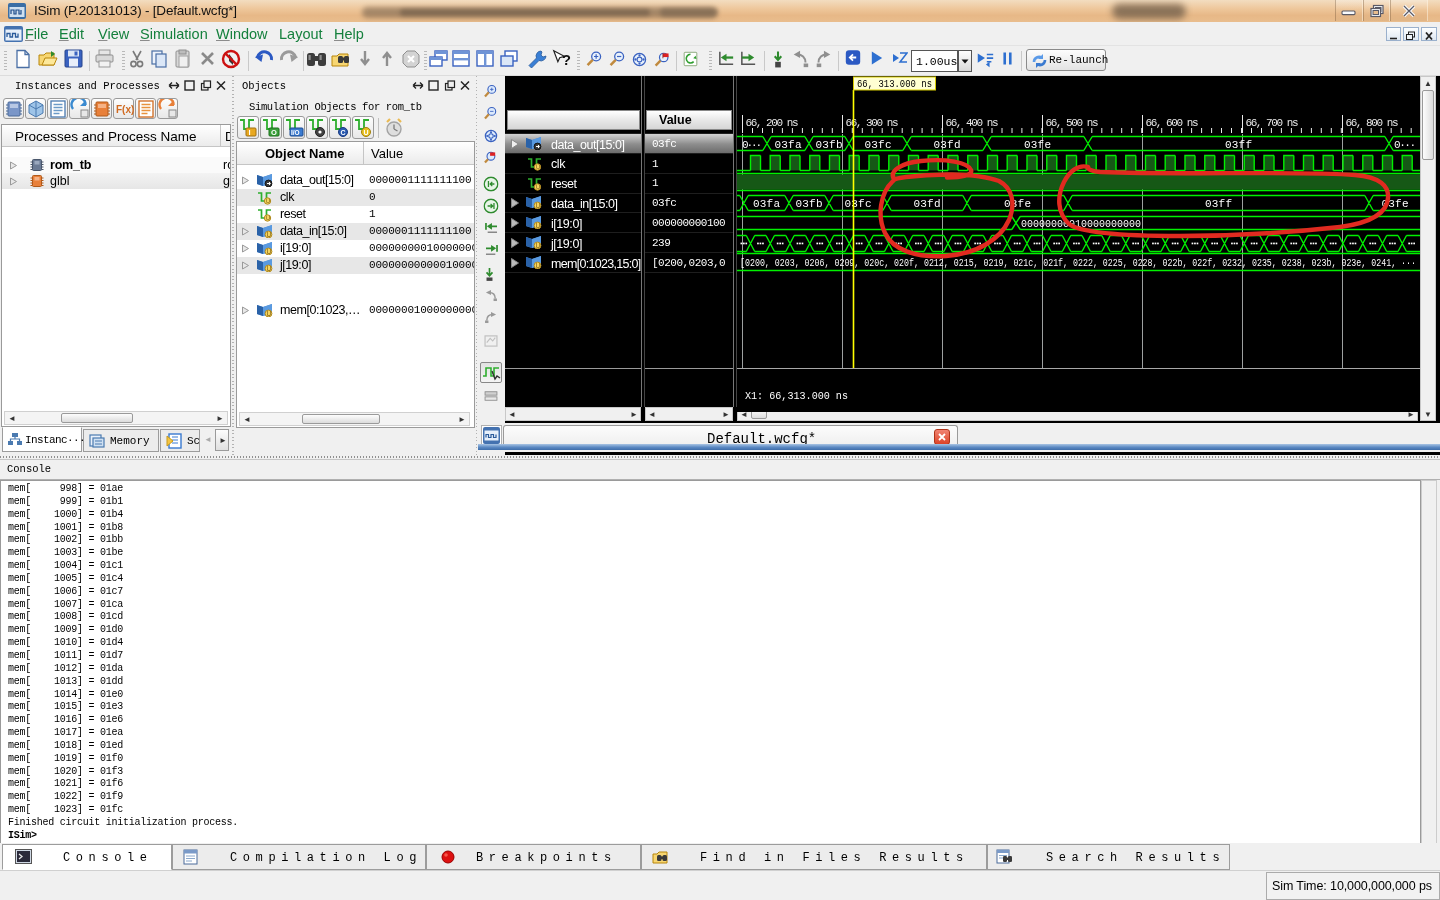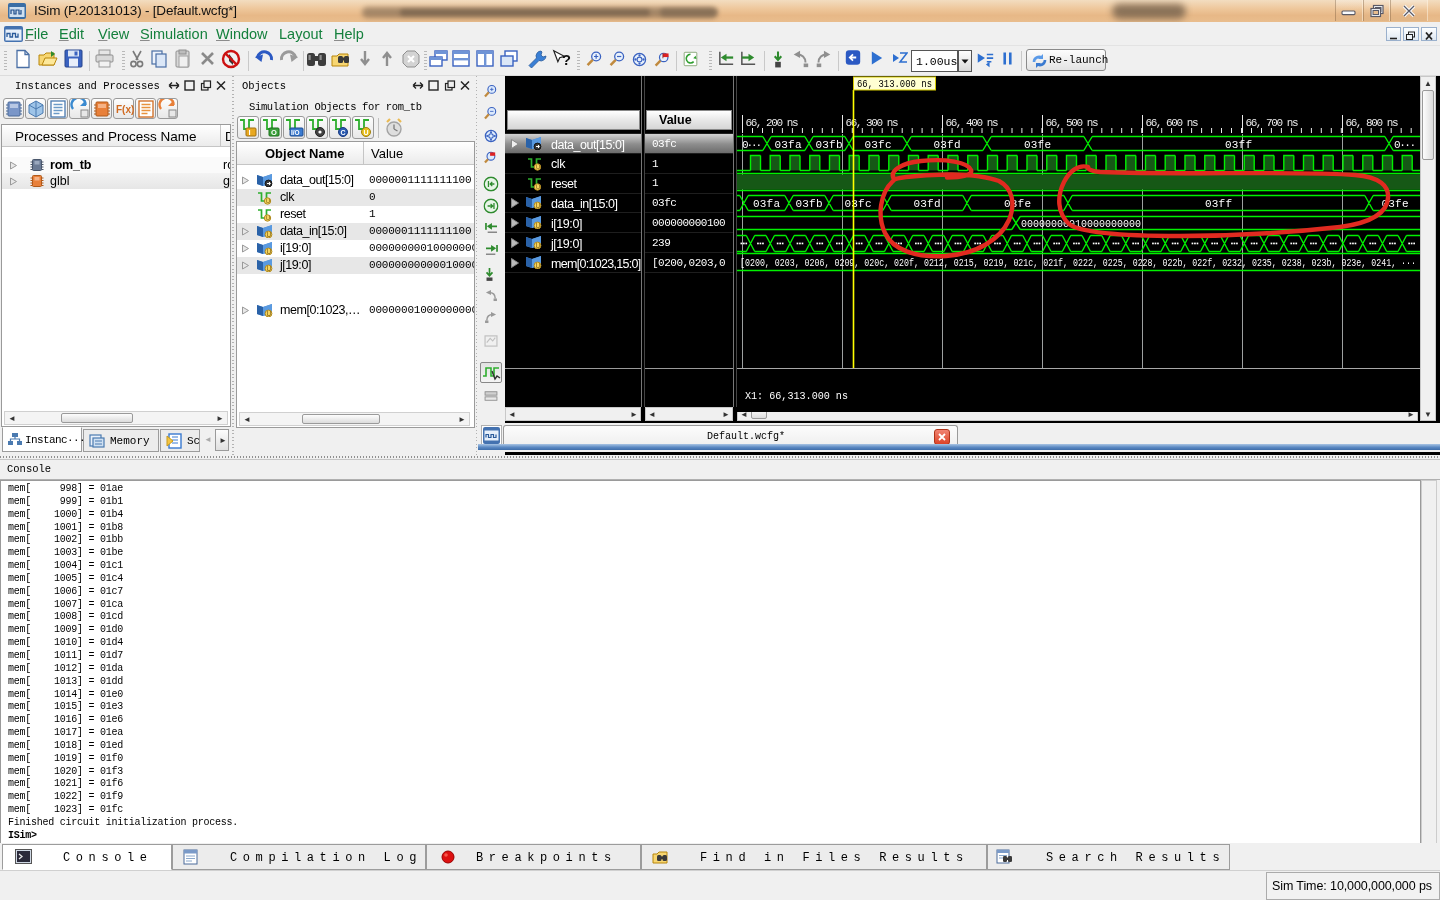--- a/index.html
+++ b/index.html
@@ -782,21 +782,21 @@
     </div>
     <div class="abs" style="left:0;top:347px;width:962px;height:29px;background:#f0f0f0;">
       <div class="abs" style="left:3px;top:2px;width:21px;height:21px;border:1px solid #b0b0b0;background:#fff;">
         <svg width="19" height="19" viewBox="0 0 19 19">
             <rect x="1" y="1" width="17" height="17" rx="2" fill="#4472b0"></rect>
             <rect x="2.5" y="4.5" width="14" height="10" fill="#e8f0fa"></rect>
             <path d="M4 11.5v-3h2.5v3H9v-3h2.5v3H14v-3" stroke="#2a5a9a" stroke-width="1.2" fill="none"></path>
           </svg>
       </div>
       <div class="abs" style="left:25px;top:2px;width:455px;height:22px;background:linear-gradient(#fcfcfc,#eeeeee);border:1px solid #9a9a9a;border-bottom:none;border-radius:3px 3px 0 0;">
-        <span class="mono" style="position:absolute;left:203px;top:5px;font-size:10px;">Default.wcfg*</span>
+        <span class="mono" style="position:absolute;left:203px;top:5px;font-size:14px;">Default.wcfg*</span>
         <div class="abs" style="left:430px;top:3px;width:16px;height:16px;border-radius:3px;background:linear-gradient(#f08372,#dd4327);border:1px solid #b03318;">
           <svg width="14" height="14" viewBox="0 0 14 14">
               <path d="M4 4l6 6M10 4l-6 6" stroke="#fff" stroke-width="1.8"></path>
             </svg>
         </div>
       </div>
       <div class="abs" style="left:0;top:21px;width:962px;height:6px;background:linear-gradient(#a8c4e4,#5a88c2 55%,#3e6daa);"></div>
     </div>
   </div>
   <svg width="683" height="336" viewBox="0 0 683 336" xmlns="http://www.w3.org/2000/svg" style="position:absolute;left:737px;top:76px">

